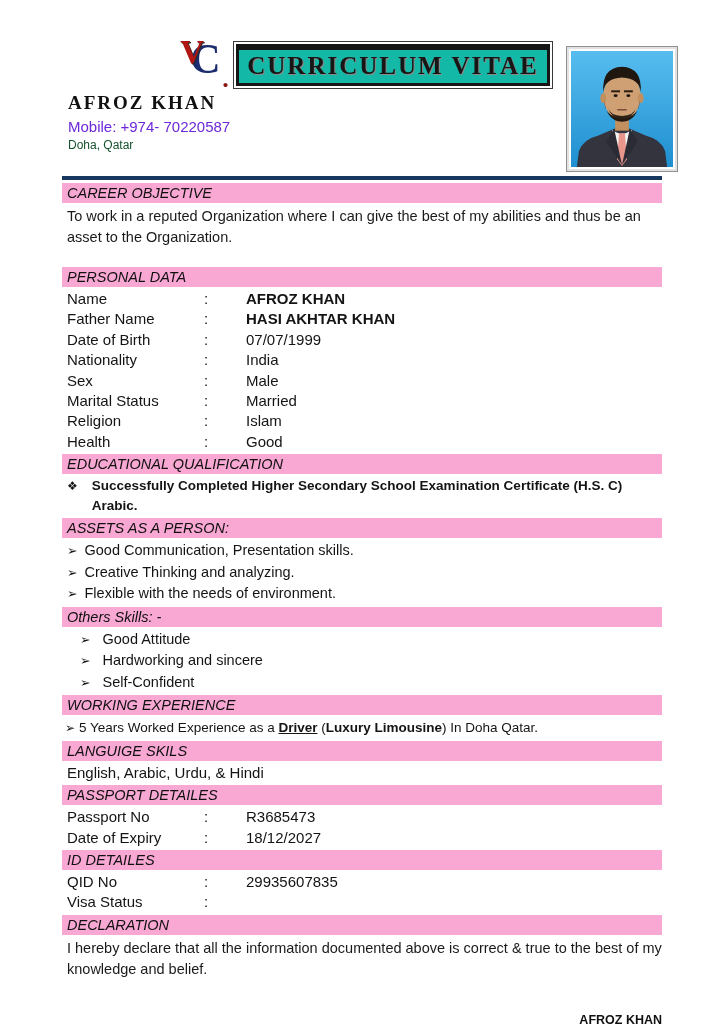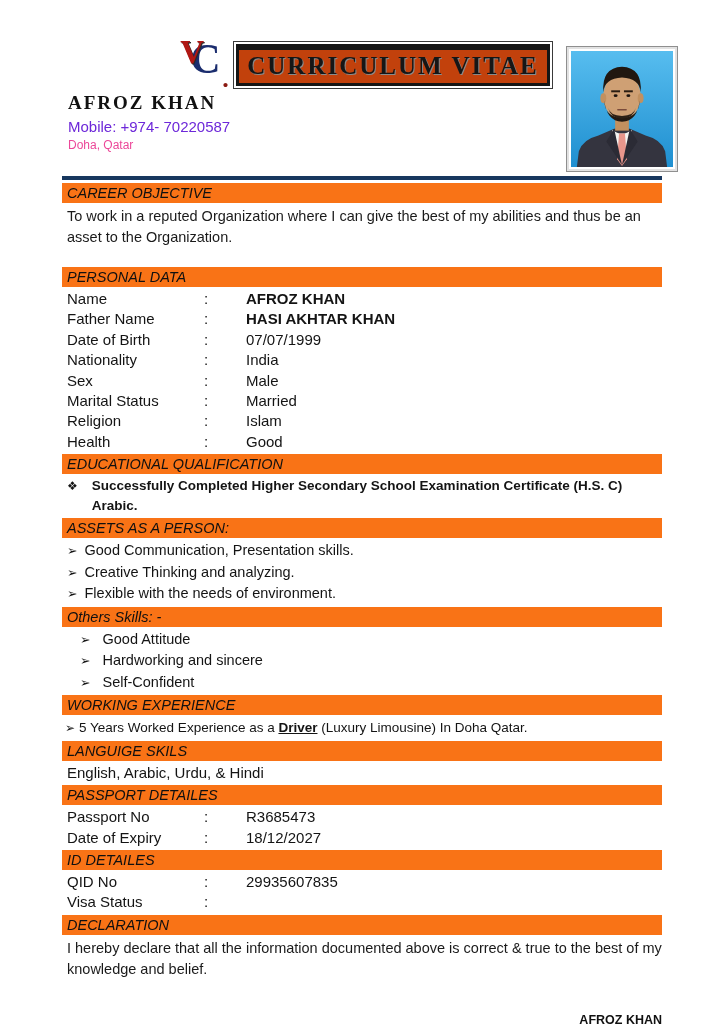--- a/index.html
+++ b/index.html
@@ -30,54 +30,54 @@
     color:#b01713;line-height:1;text-shadow:1px 1px 0 #2a2a2a;
   }
   .vc-logo .logo-dot{
     position:absolute;left:48px;top:22px;
     font-family:"Liberation Serif", serif;font-weight:bold;font-size:26px;
     color:#8b1a12;line-height:1;
   }
   .title-box{
     border:3px solid #161616;border-top-width:6px;
     box-shadow:0 0 0 2px #ffffff, 0 0 0 3px #3a3a3a;
-    background:#c2410c;
+    background:#14b8a6;
     padding:2px 8px 3px 8px;
     font-family:"Liberation Serif", serif;font-weight:bold;
     font-size:25px;letter-spacing:2px;color:#161616;
     text-shadow:1px 1px 0 #8a8a8a;
     white-space:nowrap;
   }
   .id-block{position:absolute;left:6px;top:92px;}
   .candidate-name{
     font-family:"Liberation Serif", serif;font-weight:bold;
     font-size:19px;letter-spacing:2px;color:#111;
   }
   .candidate-mobile{font-size:15px;margin-top:4px;color:#6d28d9;}
-  .candidate-location{font-size:12px;margin-top:3px;color:#ec4899;}
+  .candidate-location{font-size:12px;margin-top:3px;color:#14532d;}
 
   .photo-frame{
     position:absolute;top:46px;right:-16px;
     width:112px;height:126px;
     background:#ffffff;border:1px solid #8f8f8f;
     box-shadow:inset 0 0 0 2px #e2e2e2;
     padding:4px;box-sizing:border-box;
   }
   .photo-frame .photo{width:100%;height:100%;overflow:hidden;}
   .photo svg{display:block;width:100%;height:100%;}
 
   .header-divider{
     position:absolute;top:176px;left:0;width:100%;height:4px;
     background:#17375e;
   }
 
   
   .sections{position:absolute;top:183px;left:0;width:100%;}
   .bar{
-    background:#f97316;height:20px;line-height:20px;
+    background:#f9a8d4;height:20px;line-height:20px;
     padding-left:5px;font-style:italic;font-size:14.5px;font-weight:500;
     color:#101010;
   }
   .body-text{
     padding:3px 0 19px 5px;font-size:14.5px;line-height:21px;color:#1a1a1a;
   }
   .kv-table{padding:2px 0 2px 5px;}
   .kv-row{display:flex;line-height:20.4px;font-size:15px;}
   .kv-label{width:137px;flex:0 0 137px;}
   .kv-colon{width:42px;flex:0 0 42px;}
@@ -100,21 +100,21 @@
   }
   .bullet-list.indented .bullet-row{padding-left:18px;}
   .bullet-list.indented .bullet-row .arrow{margin-right:12px;}
 
   .work-row{
     display:flex;align-items:baseline;
     padding:2px 0 2px 3px;font-size:13.5px;line-height:21px;
   }
   .work-row .arrow{font-family:"DejaVu Sans", sans-serif;font-size:12px;margin-right:4px;}
   .work-driver{font-weight:bold;text-decoration:underline;}
-  .work-vehicle{font-weight:normal;}
+  .work-vehicle{font-weight:bold;}
 
   .single-line{padding:1px 0 2px 5px;font-size:15px;line-height:21px;}
 
   .signature{
     margin-top:14px;text-align:right;
     font-weight:bold;font-size:12.5px;color:#111;
   }
 </style>
 </head>
 <body>

